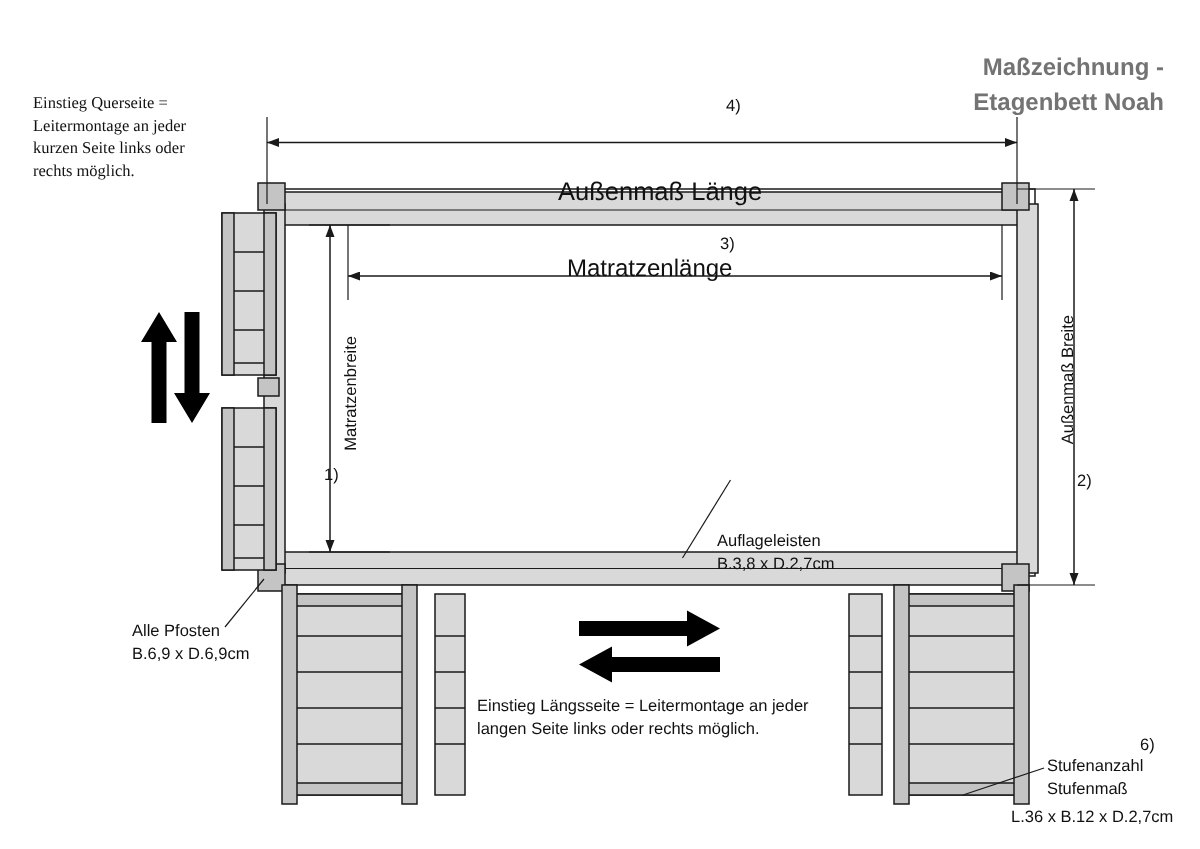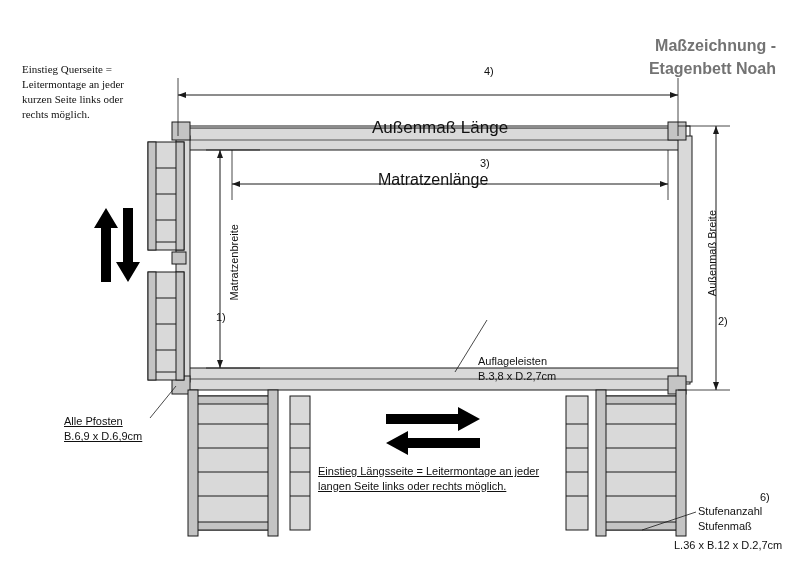--- a/index.html
+++ b/index.html
@@ -195,24 +195,24 @@
 
   <div class="vtxt up" style="left:228px; top:224px;">Matratzenbreite</div>
   <div class="txt" style="left:216px; top:310px;">1)</div>
 
   <div class="vtxt up" style="left:706px; top:210px;">Außenmaß Breite</div>
   <div class="txt" style="left:718px; top:314px;">2)</div>
 
   <div class="txt" style="left:478px; top:326px; width:150px;margin-top:28px;">Auflageleisten
 B.3,8 x D.2,7cm</div>
 
-  <div class="txt" style="left:64px; top:414px; width:150px;text-decoration:underline;">Alle Pfosten
+  <div class="txt" style="left:88px; top:414px; width:150px;">Alle Pfosten
 B.6,9 x D.6,9cm</div>
 
-  <div class="txt" style="left:318px; top:464px; width:300px;text-decoration:underline;">Einstieg Längsseite = Leitermontage an jeder
+  <div class="txt" style="left:318px; top:464px; width:300px;">Einstieg Längsseite = Leitermontage an jeder
 langen Seite links oder rechts möglich.</div>
 
   <div class="txt" style="left:698px; top:504px; width:110px;">Stufenanzahl
 Stufenmaß</div>
   <div class="txt" style="left:760px; top:490px;">6)</div>
   <div class="txt" style="left:674px; top:538px; width:130px;">L.36 x B.12 x D.2,7cm</div>
 
 </div>
 
 </body></html>

